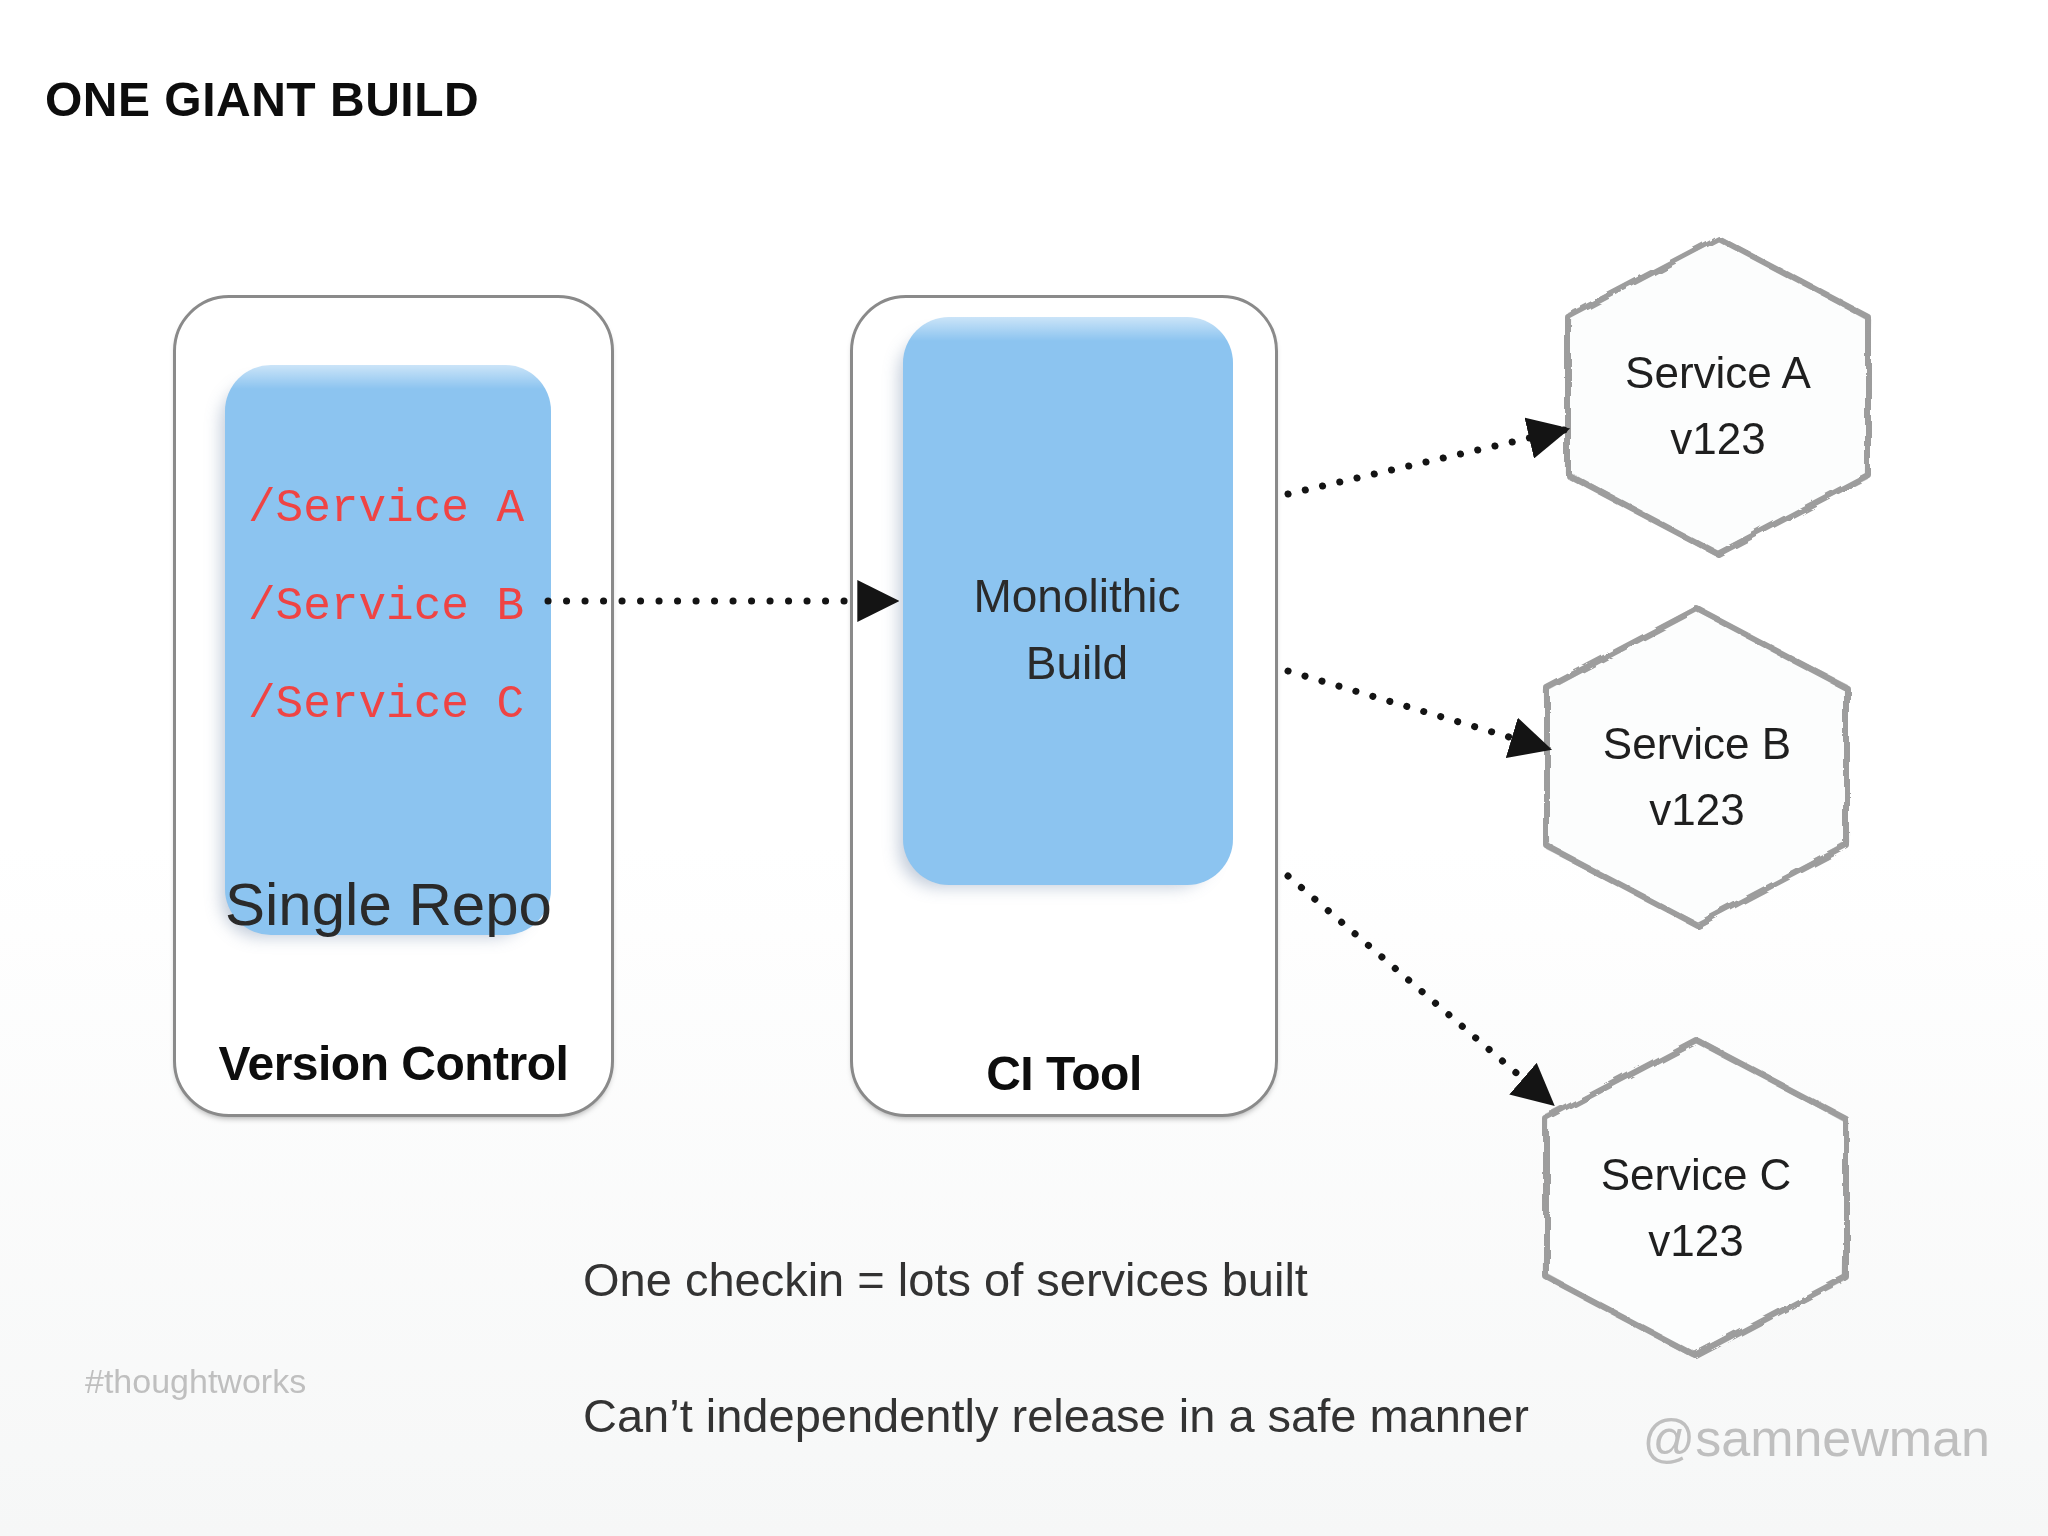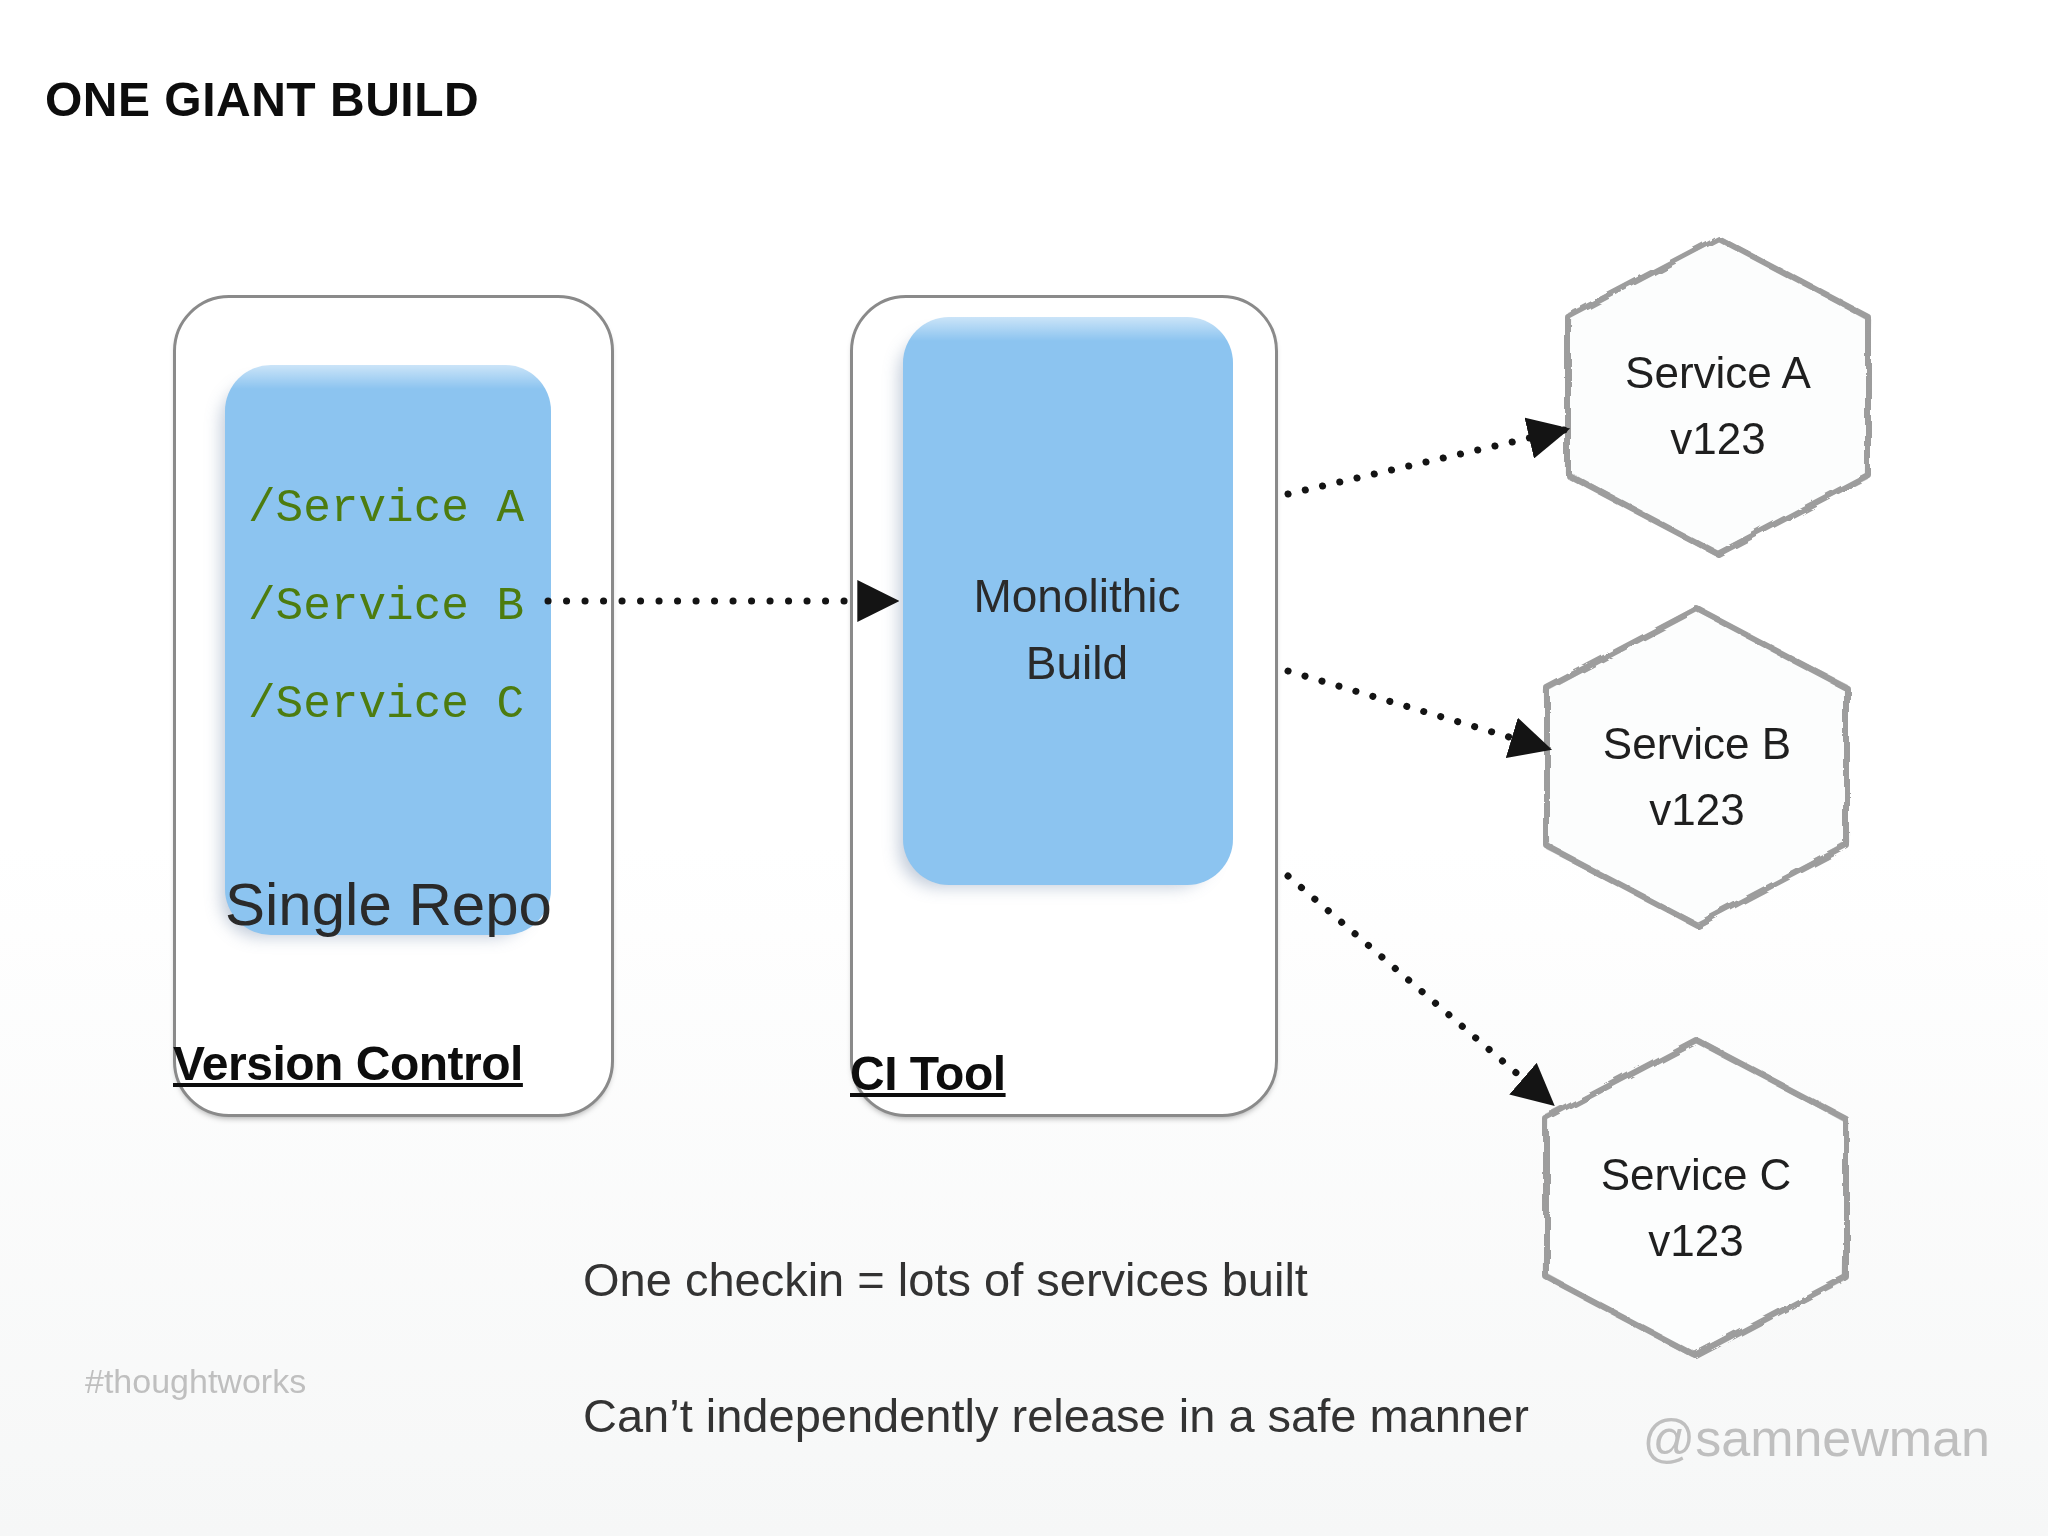--- a/index.html
+++ b/index.html
@@ -26,36 +26,36 @@
   .container-box{
     background:#ffffff;
     border:3px solid var(--container-border-gray);
     border-radius:56px;
     box-shadow:0 4px 6px -3px rgba(0,0,0,.35);
   }
   .vc-box{left:173px;top:295px;width:435px;height:816px;}
   .ci-box{left:850px;top:295px;width:422px;height:816px;}
   .container-label{
     font-size:48px;font-weight:700;color:#0d0d0d;
-    text-align:left;letter-spacing:-0.5px;white-space:nowrap;text-decoration:underline;
+    text-align:center;letter-spacing:-0.5px;white-space:nowrap;
   }
   .vc-label{left:173px;width:441px;top:1036px;}
   .ci-label{left:850px;width:428px;top:1046px;}
   
   .blue-panel{
     background:linear-gradient(180deg,rgba(255,255,255,.55) 0,rgba(255,255,255,0) 24px),var(--highlight-blue);
     border-radius:46px;
     box-shadow:-12px 10px 16px -8px rgba(80,110,150,.35);
   }
   .vc-blue{left:225px;top:365px;width:326px;height:570px;}
   .ci-blue{left:903px;top:317px;width:330px;height:568px;}
   .repo-folder{
     left:248px;
     font-family:"Liberation Mono","DejaVu Sans Mono",monospace;
-    font-size:46px;color:#4d7c0f;white-space:nowrap;line-height:1;
+    font-size:46px;color:#ef4444;white-space:nowrap;line-height:1;
   }
   .folder-a{top:486px;}
   .folder-b{top:584px;}
   .folder-c{top:682px;}
   .panel-caption{
     font-size:60px;color:#2a2a2a;text-align:center;white-space:nowrap;
   }
   .single-repo{left:225px;width:326px;top:870px;}
   .monolithic{left:903px;width:348px;top:563px;line-height:67px;font-size:46px;}
   

